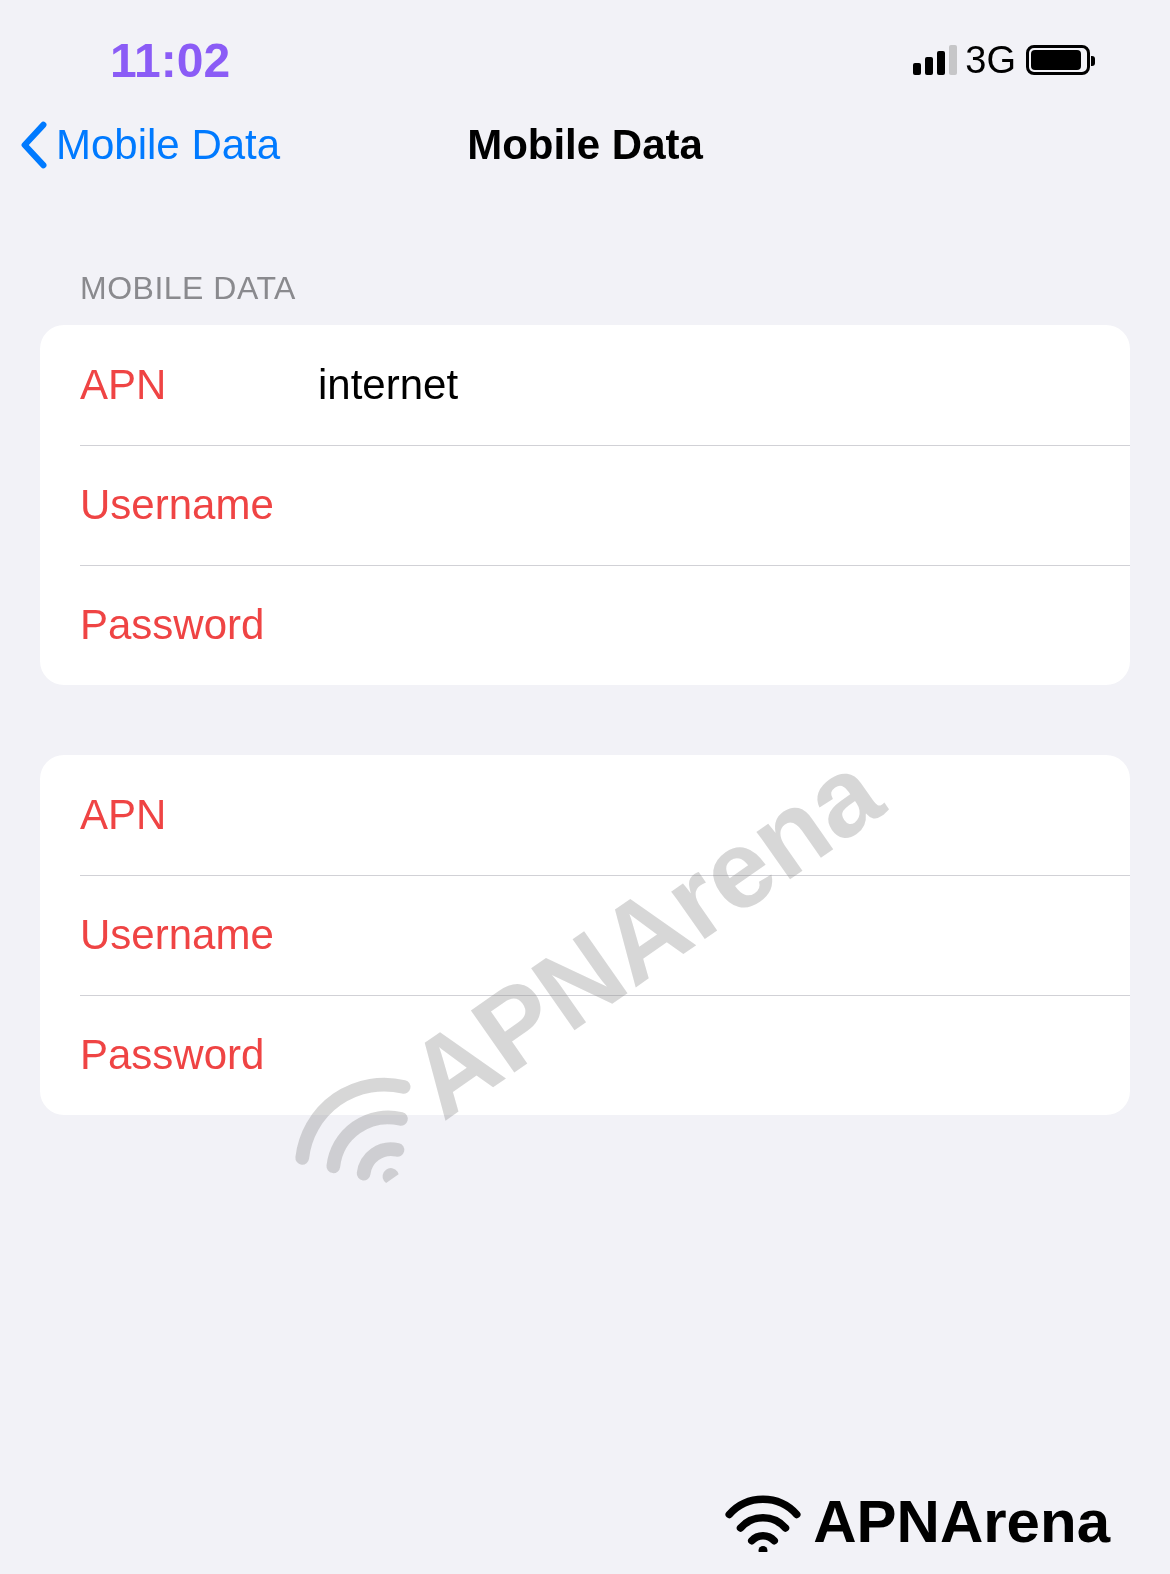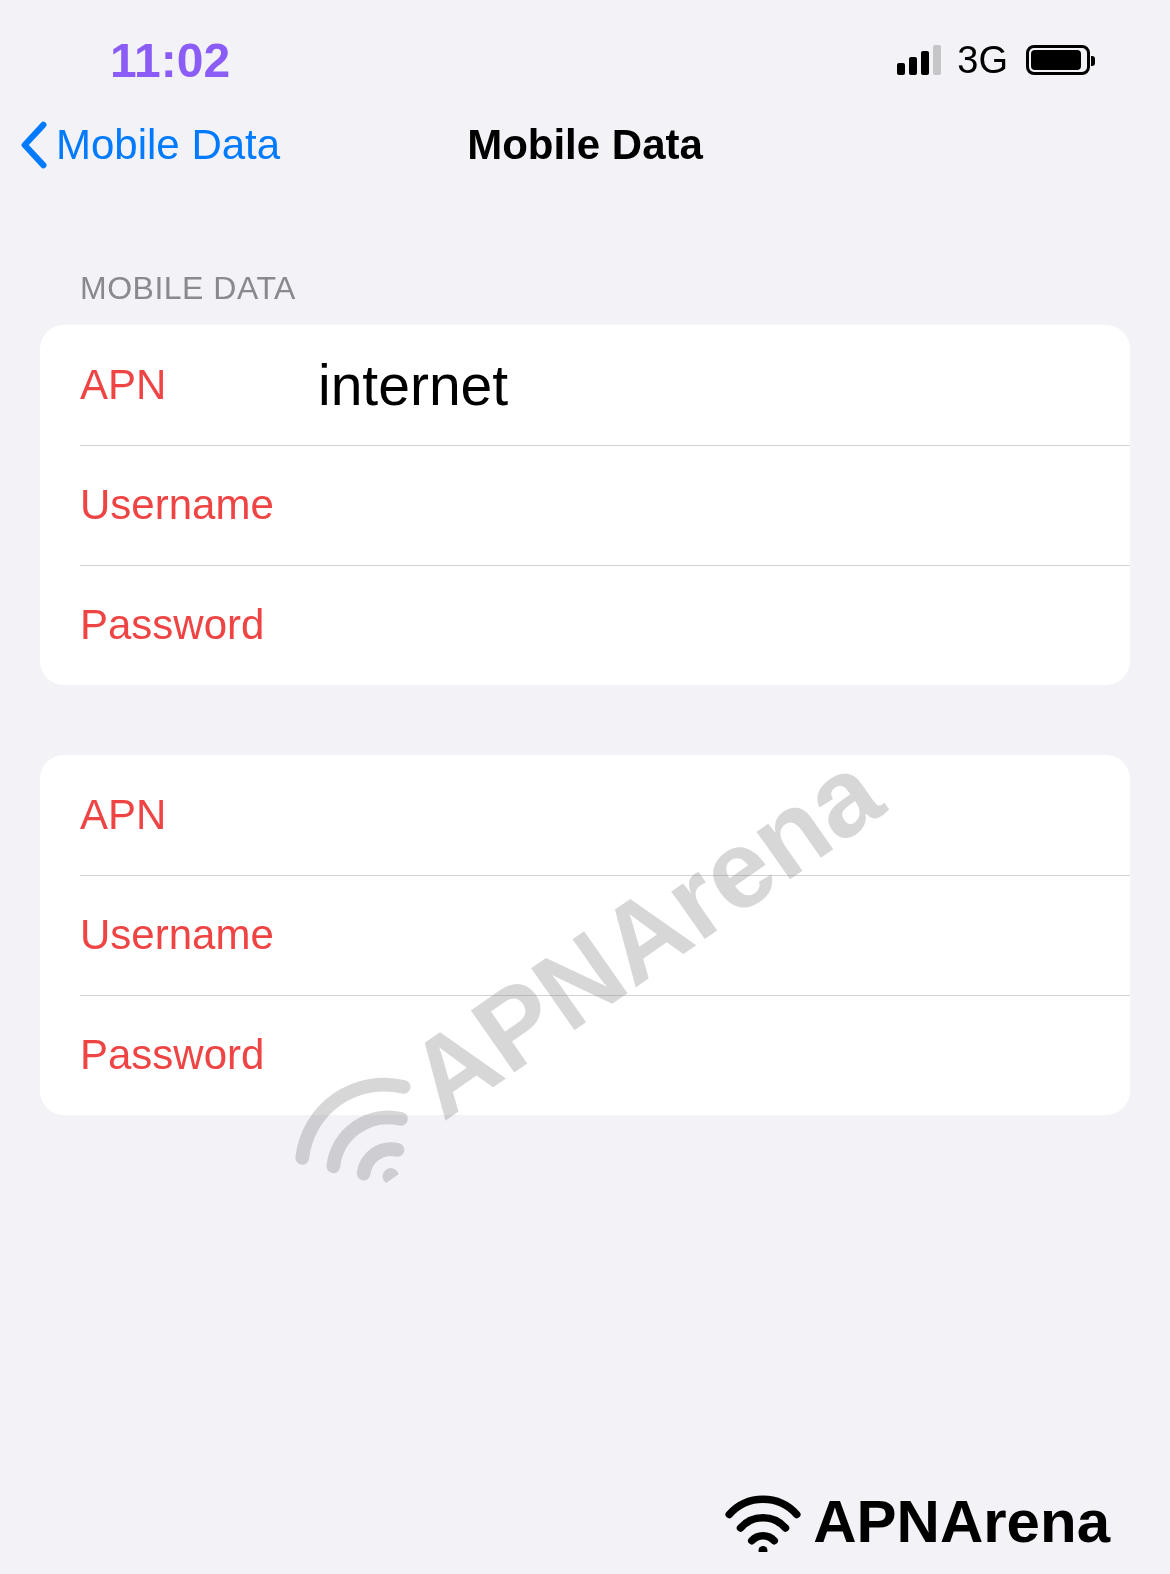--- a/index.html
+++ b/index.html
@@ -26,21 +26,21 @@
       height: 100px;
     }
     .status-time {
       font-size: 48px;
       font-weight: 600;
       color: #8b5cf6;
     }
     .status-right {
       display: flex;
       align-items: center;
-      gap: 12px;
+      gap: 4px;
     }
     .signal-bars {
       display: flex;
       align-items: flex-end;
       gap: 4px;
       height: 30px;
     }
     .signal-bar {
       width: 8px;
       background: #000;
@@ -146,21 +146,21 @@
       height: 1px;
       background: #d1d1d6;
     }
     .row-label {
       font-size: 42px;
       color: #ef4444;
       width: 238px;
       flex-shrink: 0;
     }
     .row-input {
-      font-size: 57px;
+      font-size: 42px;
       color: #000;
       border: none;
       outline: none;
       background: transparent;
       flex: 1;
       font-family: inherit;
     }
     
     
     .watermark-center {

